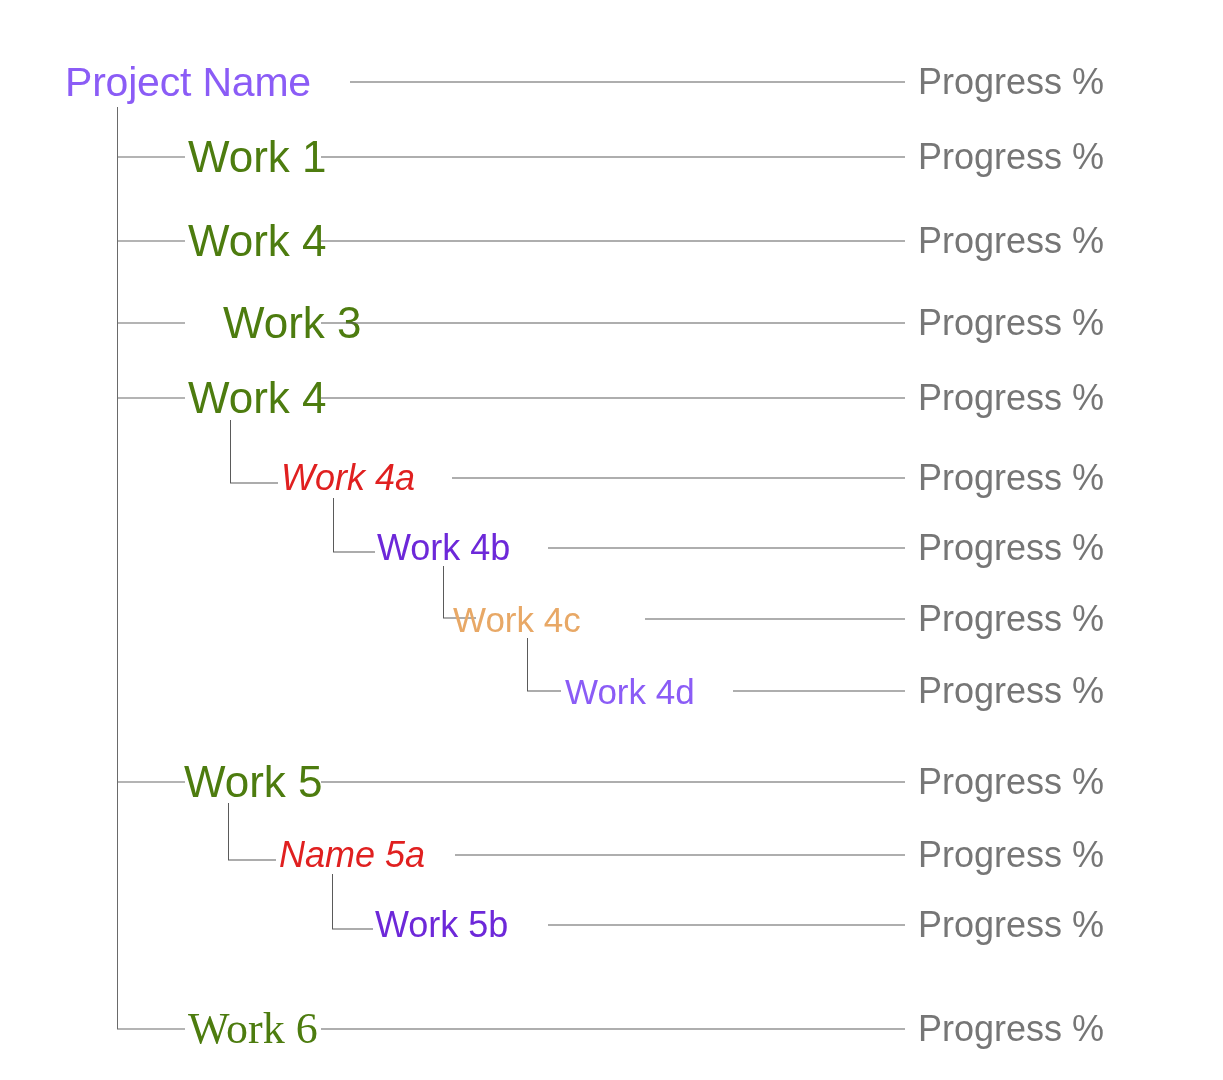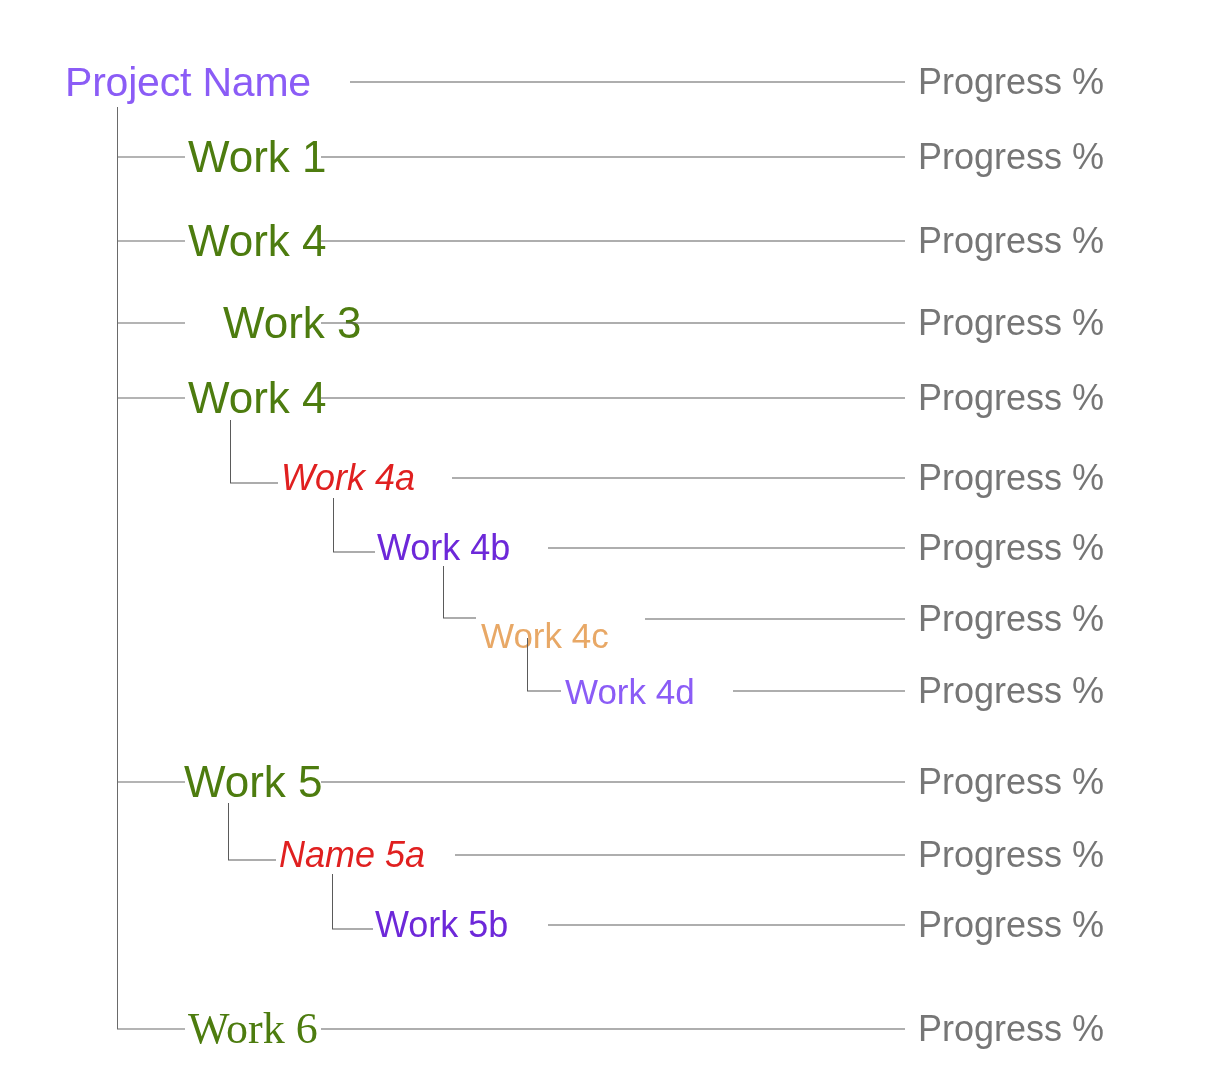--- a/index.html
+++ b/index.html
@@ -150,21 +150,21 @@
   <div class="row" style="top:548px;">
     <div class="node-label lvl3" style="left:377px;">Work 4b</div>
     <div class="leader" style="left:548px; width:357px;"></div>
     <div class="progress-text" style="left:918px;">Progress %</div>
   </div>
 
   <div class="elbow-v" style="left:443px; top:566px; height:52px;"></div>
   <div class="elbow-h" style="left:443px; top:618px; width:33px;"></div>
 
   <div class="row" style="top:619px;">
-    <div class="node-label lvl4" style="left:481px;margin-top:16px;">Work 4c</div>
+    <div class="node-label lvl4" style="left:453px;">Work 4c</div>
     <div class="leader" style="left:645px; width:260px;"></div>
     <div class="progress-text" style="left:918px;">Progress %</div>
   </div>
 
   <div class="elbow-v" style="left:527px; top:638px; height:53px;"></div>
   <div class="elbow-h" style="left:527px; top:691px; width:34px;"></div>
 
   <div class="row" style="top:691px;">
     <div class="node-label lvl5" style="left:565px;">Work 4d</div>
     <div class="leader" style="left:733px; width:172px;"></div>

